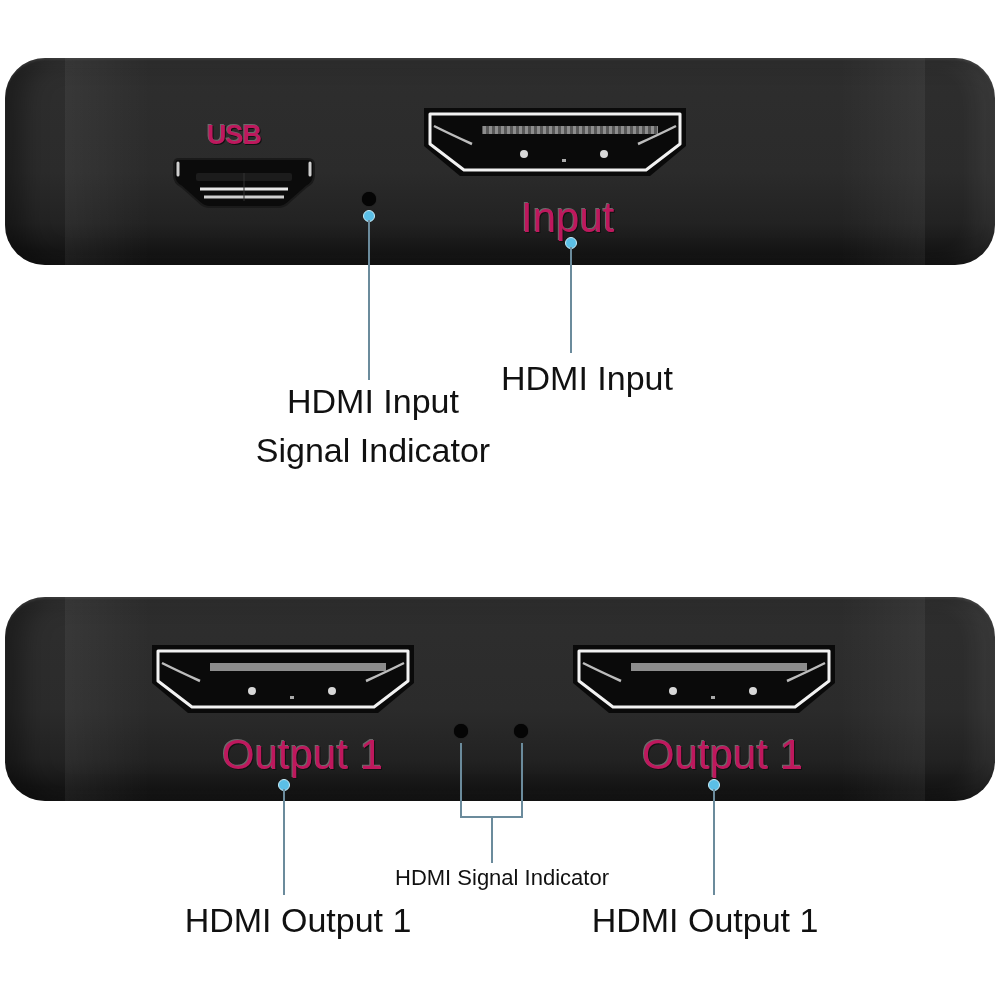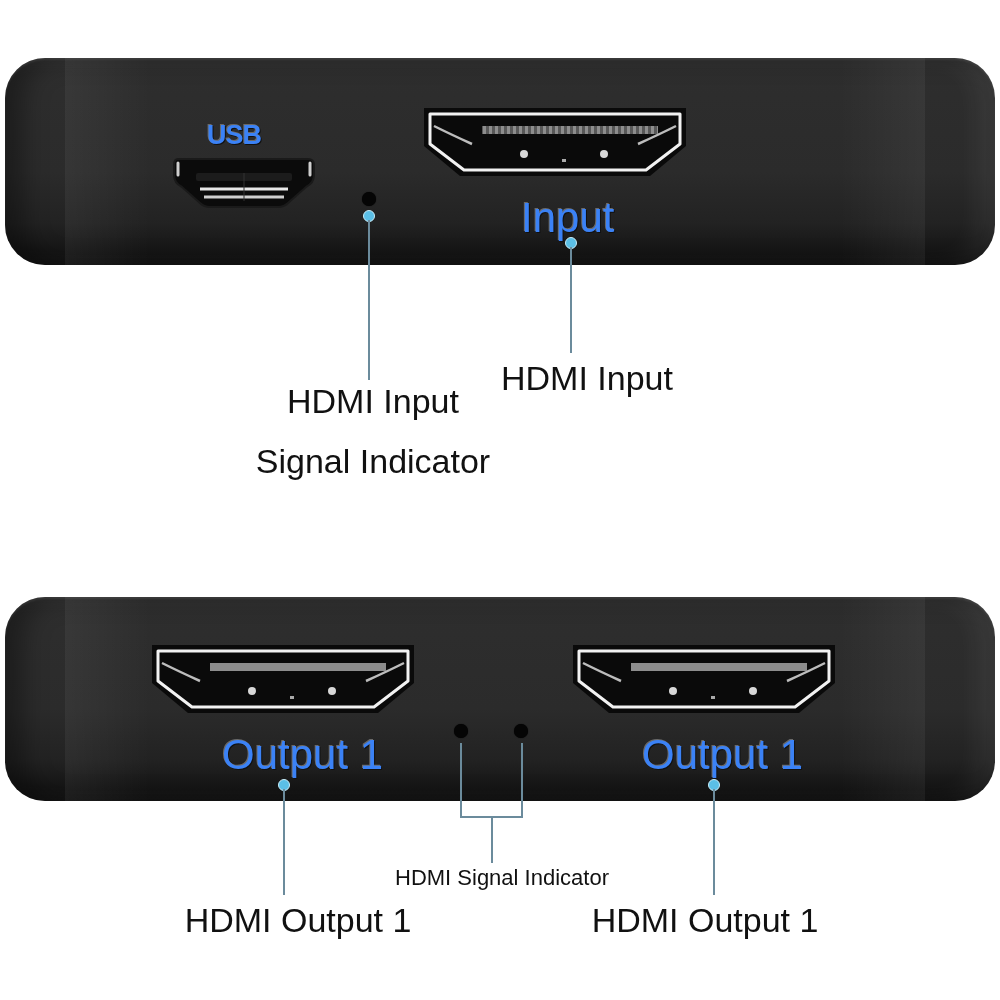--- a/index.html
+++ b/index.html
@@ -15,21 +15,21 @@
   }
   .device::before {
     content: ""; position: absolute; left: 60px; right: 70px; top: 0; bottom: 0;
     background: linear-gradient(90deg, rgba(255,255,255,0.05), rgba(0,0,0,0) 10%, rgba(0,0,0,0) 90%, rgba(255,255,255,0.05));
     pointer-events: none;
   }
   #device-top { top: 58px; height: 207px; }
   #device-bottom { top: 597px; height: 204px; }
 
   .embossed {
-    position: absolute; color: #3b82f6; font-family: "Liberation Sans", sans-serif;
+    position: absolute; color: #be185d; font-family: "Liberation Sans", sans-serif;
     text-shadow: -1px -1px 0 #6a6a6a, 1px 1px 0 #111;
     letter-spacing: 0px; white-space: nowrap;
   }
   .usb-label { left: 207px; top: 120px; font-size: 27px; font-weight: 700; letter-spacing: -1px; }
   .port-label { font-size: 42px; }
 
   .port { position: absolute; }
   .led {
     position: absolute; width: 14px; height: 14px; border-radius: 50%; background: #050505;
     box-shadow: 0 0 1px #000;
@@ -87,21 +87,21 @@
 <div class="embossed port-label" style="left:521px; top:194px;">Input</div>
 
 <div class="dot" style="left:363px; top:210px;"></div>
 <div class="vline" style="left:368px; top:220px; height:160px;"></div>
 
 <div class="dot" style="left:565px; top:237px;"></div>
 <div class="vline" style="left:570px; top:247px; height:106px;"></div>
 
 <div class="callout big" style="left:238px; top:381px; width:270px;">
   <div>HDMI Input</div>
-  <div style="margin-top:20px;">Signal Indicator</div>
+  <div style="margin-top:9px;">Signal Indicator</div>
 </div>
 <div class="callout big" style="left:487px; top:358px; width:200px;">HDMI Input</div>
 
 <div id="device-bottom" class="device"></div>
 
 <svg class="port" style="left:148px; top:641px;" width="270" height="78" viewBox="0 0 270 78">
   <path d="M4 4 L266 4 L266 42 L230 72 L40 72 L4 42 Z" fill="#0a0a0a"></path>
   <path d="M10 10 L260 10 L260 40 L226 66 L44 66 L10 40 Z" fill="none" stroke="#f2f2f2" stroke-width="3" stroke-linejoin="round"></path>
   <path d="M14 22 Q30 30 52 40" stroke="#bdbdbd" stroke-width="2.5" fill="none"></path>
   <path d="M256 22 Q240 30 218 40" stroke="#bdbdbd" stroke-width="2.5" fill="none"></path>

